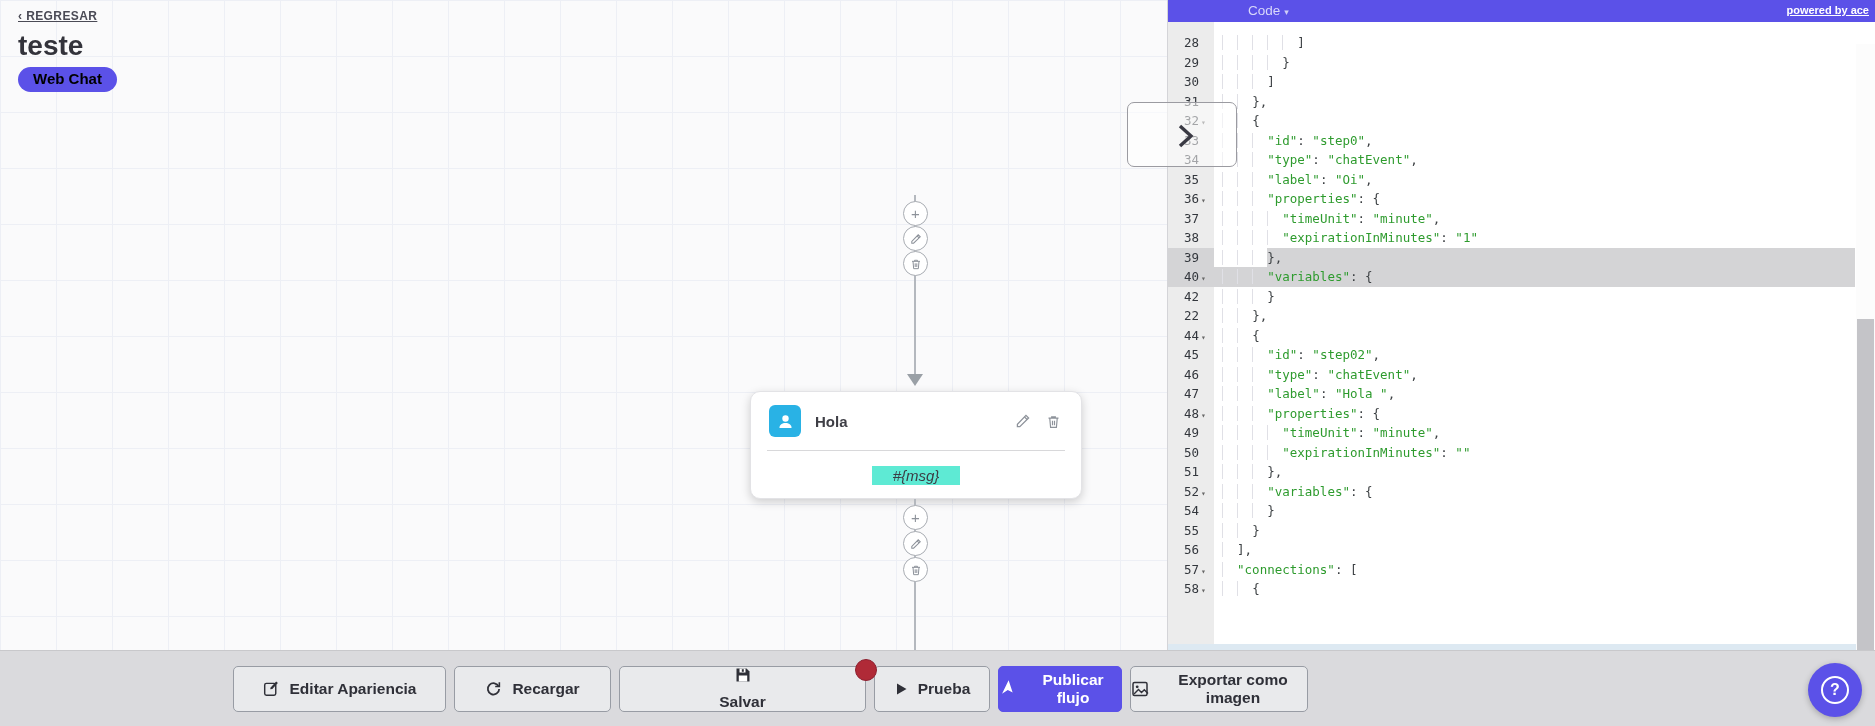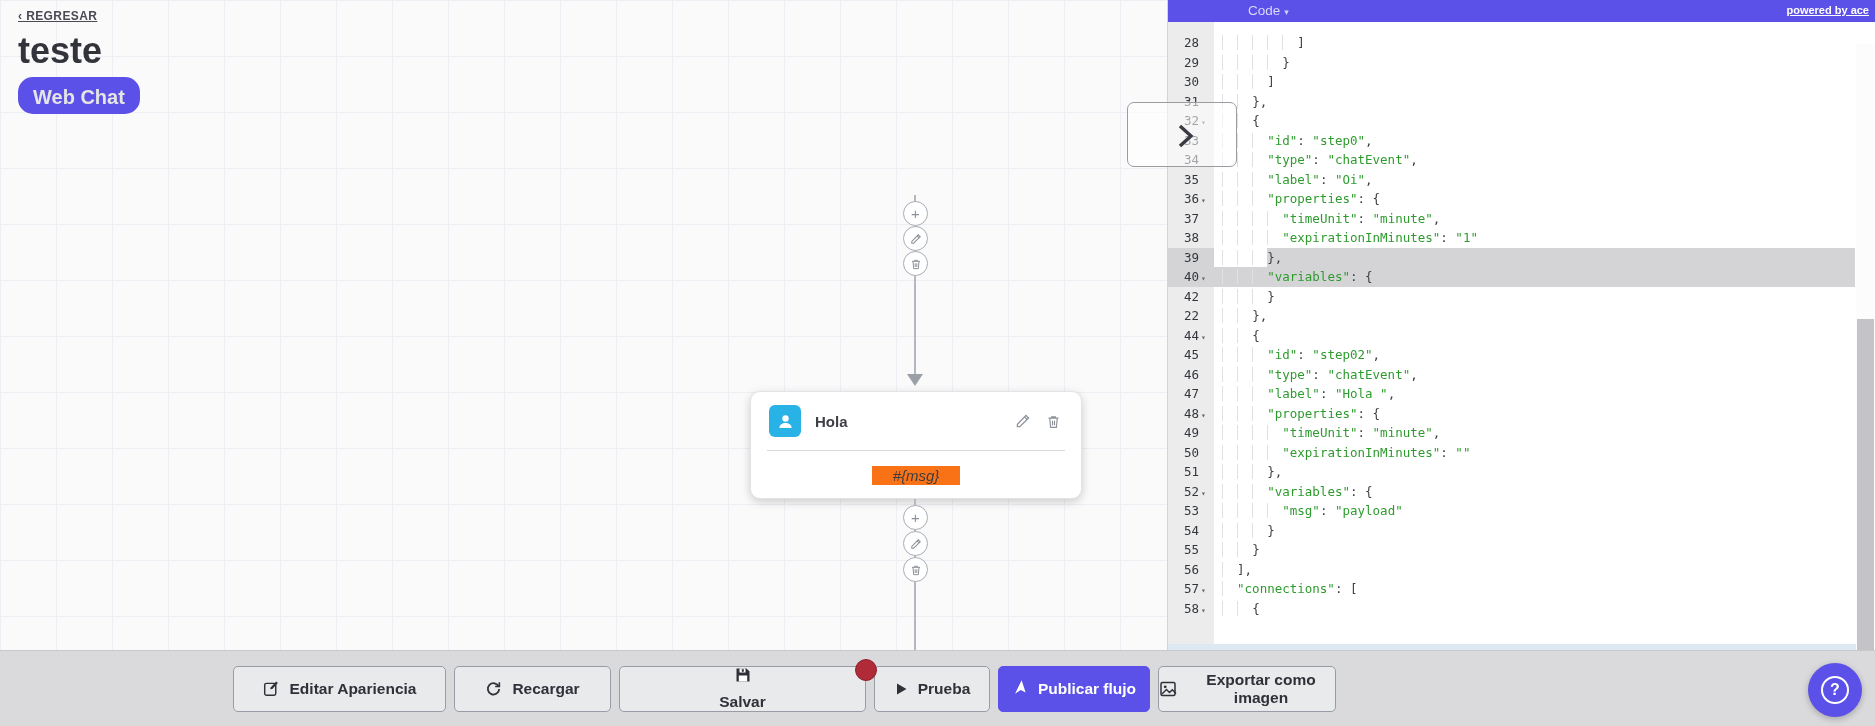--- a/index.html
+++ b/index.html
@@ -6,41 +6,41 @@
   html,body { width:1875px; height:726px; overflow:hidden; font-family:"Liberation Sans", sans-serif; background:#fafafb; }
   .page { position:relative; width:1875px; height:726px; }
 
   
   .canvas { position:absolute; left:0; top:0; width:1167px; height:650px;
     background-color:#fafafb;
     background-image:linear-gradient(#edeff5 1px, transparent 1px), linear-gradient(90deg,#edeff5 1px, transparent 1px);
     background-size:56px 56px; }
   .topleft { position:absolute; left:18px; top:6px; }
   .back-link { font-size:12px; font-weight:bold; color:#4a4a55; text-decoration:underline; letter-spacing:.4px; cursor:pointer; }
-  .flow-title { font-size:36px; font-weight:600; color:#33333b; margin-top:6px; }
-  .channel-pill { display:inline-block; margin-top:5px; background:#5b51e8; color:#e5e5e5; font-size:20px; font-weight:bold;
-    padding:9px 15px 5px; border-radius:15px; }
+  .flow-title { font-size:28px; font-weight:600; color:#33333b; margin-top:6px; }
+  .channel-pill { display:inline-block; margin-top:5px; background:#5b51e8; color:#000000; font-size:15px; font-weight:bold;
+    padding:3px 15px 5px; border-radius:15px; }
 
   
   .node { position:absolute; background:#fff; border:1px solid #e3e3e6; border-radius:10px;
     box-shadow:0 3px 10px rgba(0,0,0,.18); }
   .node-head { display:flex; align-items:center; padding:0 18px; }
   .node-icon { width:32px; height:32px; border-radius:6px; background:#29b2e5; flex:0 0 32px;
     display:flex; align-items:center; justify-content:center; }
   .node-title { font-size:15px; font-weight:bold; color:#3f3f46; margin-left:14px; flex:1; }
   .node-act { width:20px; height:20px; margin-left:10px; display:flex; align-items:center; justify-content:center; cursor:pointer; }
   .node-divider { height:1px; background:#d8d8da; margin:0 16px; }
   .node-body { display:flex; align-items:center; justify-content:center; font-size:15px; font-style:italic; color:#70707a; }
   #node1 { left:762px; top:85px; width:312px; height:110px; }
   #node1 .node-head { height:66px; }
   #node1 .node-body { height:42px; }
   #node2 { left:750px; top:391px; width:332px; height:108px; }
   #node2 .node-head { height:58px; }
   #node2 .node-body { height:48px; }
-  .msg-var { background:#f97316; color:#3c3c44; padding:1px 21px; }
+  .msg-var { background:#5eead4; color:#3c3c44; padding:1px 21px; }
 
   
   .cline { position:absolute; width:2px; background:#b4b8be; left:914px; }
   #cline1 { top:195px; height:181px; }
   #cline2 { top:499px; height:151px; }
   .arrowhead { position:absolute; left:907px; top:374px; width:0; height:0;
     border-left:8px solid transparent; border-right:8px solid transparent; border-top:12px solid #9aa0a6; }
   .cbtn { position:absolute; left:903px; width:25px; height:25px; border-radius:50%; background:#fff;
     border:1.5px solid #a8acb2; display:flex; align-items:center; justify-content:center; cursor:pointer;
     color:#8d929a; font-size:15px; line-height:1; }
@@ -77,21 +77,21 @@
     border:1px solid #9b9ba1; border-radius:7px; z-index:5; cursor:pointer; }
   .handle svg { position:absolute; left:46px; top:20px; }
 
   
   .toolbar { position:absolute; left:0; right:0; bottom:0; height:76px; background:#dadadd; border-top:1px solid #c8c8cb;
     display:flex; align-items:center; gap:8px; padding-left:233px; }
   .tbtn { height:46px; border:1px solid #989ca4; border-radius:5px; background:#e9eaec; color:#2f3038;
     font-size:15.5px; font-weight:bold; font-family:"Liberation Sans", sans-serif;
     display:flex; align-items:center; justify-content:center; gap:10px; cursor:pointer; }
   .tbtn svg { flex:0 0 auto; }
-  .w1{width:213px;} .w2{width:157px;} .w3{width:247px;flex-direction:column;} .w4{width:116px;} .w5{width:152px;text-align:center;} .w6{width:178px;}
+  .w1{width:213px;} .w2{width:157px;} .w3{width:247px;flex-direction:column;} .w4{width:116px;} .w5{width:124px;text-align:center;} .w6{width:178px;}
   .primary { background:#5b51e8; border-color:#5b51e8; color:#fff; }
   .unsaved-dot { position:absolute; left:855px; top:659px; width:22px; height:22px; border-radius:50%;
     background:#b02a37; border:1px solid #8e2130; z-index:6; }
   .help-fab { position:absolute; left:1808px; top:663px; width:54px; height:54px; border-radius:50%;
     background:#5b51e8; display:flex; align-items:center; justify-content:center; cursor:pointer; z-index:7;
     box-shadow:0 2px 6px rgba(0,0,0,.25); border:none; }
   .help-ring { width:28px; height:28px; border:2.5px solid #fff; border-radius:50%;
     display:flex; align-items:center; justify-content:center; color:#fff; font-size:16px; font-weight:bold; }
 </style>
 </head>
@@ -262,24 +262,20 @@
           </div>
           <div class="row">
             <span class="gut"><span class="num">51</span><i class="fold"></i></span>
             <span class="cd"><span class="ind">  </span><span class="ind">  </span><span class="ind">  </span>},</span>
           </div>
           <div class="row">
             <span class="gut"><span class="num">52</span><i class="fold">▾</i></span>
             <span class="cd"><span class="ind">  </span><span class="ind">  </span><span class="ind">  </span><span class="k"><span class="s">"variables"</span></span>: {</span>
           </div>
           <div class="row">
-            <span class="gut"><span class="num">53</span><i class="fold"></i></span>
-            <span class="cd"><span class="ind">  </span><span class="ind">  </span><span class="ind">  </span><span class="ind">  </span><span class="k"><span class="s">"msg"</span></span>: <span class="s">"payload"</span></span>
-          </div>
-          <div class="row">
             <span class="gut"><span class="num">54</span><i class="fold"></i></span>
             <span class="cd"><span class="ind">  </span><span class="ind">  </span><span class="ind">  </span>}</span>
           </div>
           <div class="row">
             <span class="gut"><span class="num">55</span><i class="fold"></i></span>
             <span class="cd"><span class="ind">  </span><span class="ind">  </span>}</span>
           </div>
           <div class="row">
             <span class="gut"><span class="num">56</span><i class="fold"></i></span>
             <span class="cd"><span class="ind">  </span>],</span>

